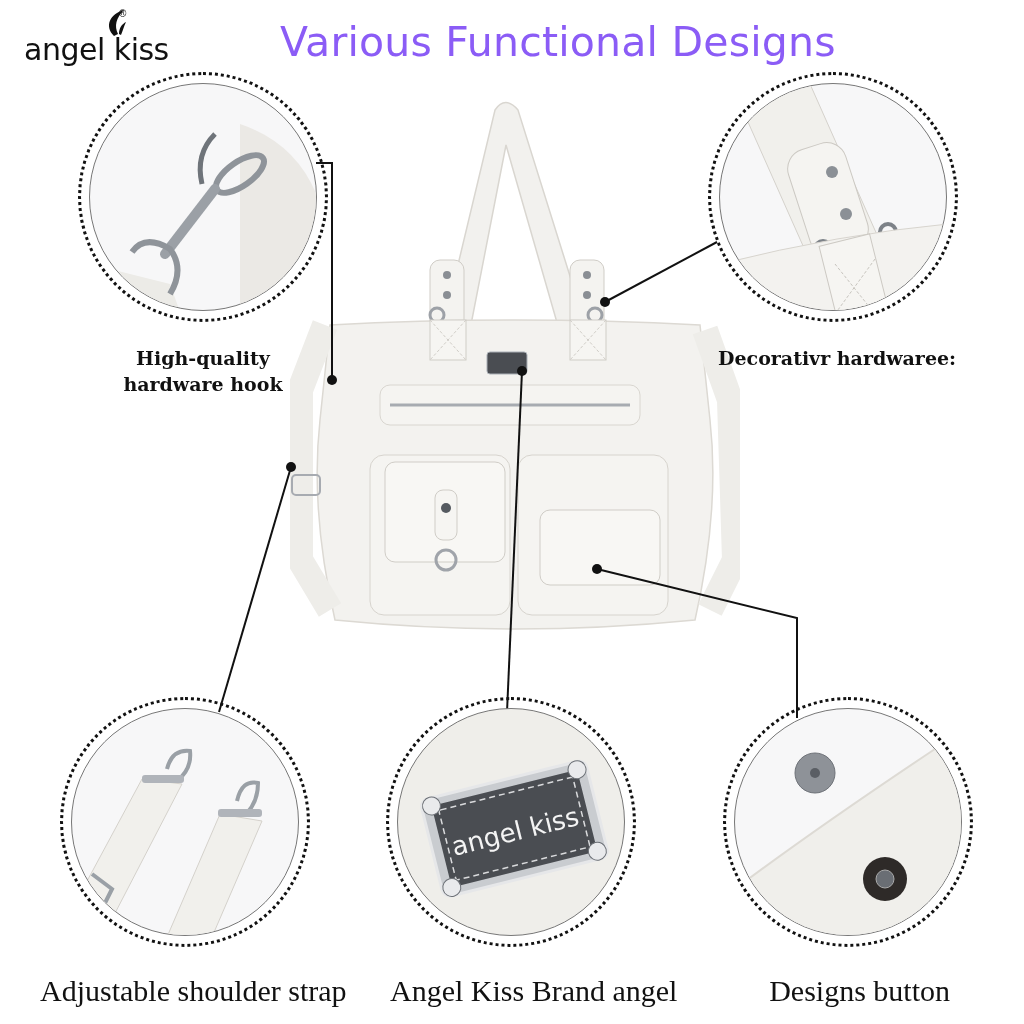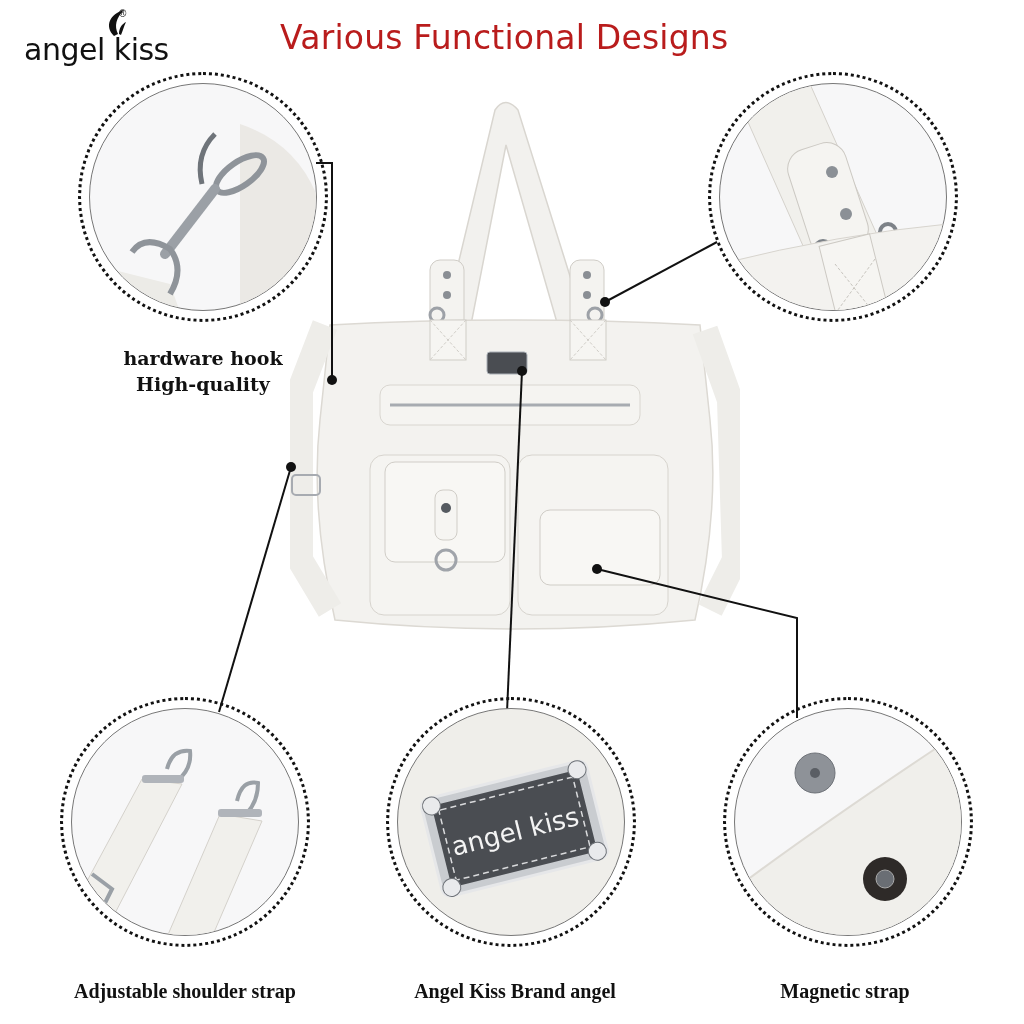--- a/index.html
+++ b/index.html
@@ -3,27 +3,27 @@
   <meta charset="utf-8">
   <style>
     * { box-sizing: border-box; margin: 0; padding: 0; }
     html, body { width: 1024px; height: 1024px; background: #ffffff; overflow: hidden; }
     body { position: relative; font-family: "Liberation Sans", sans-serif; color: #111; }
 
     .logo { position: absolute; left: 24px; top: 8px; width: 160px; height: 60px; }
     .logo-text { position: absolute; left: 0; top: 24px; font-family: "DejaVu Sans", sans-serif; font-size: 30px; letter-spacing: -0.5px; color: #111; }
     .logo-reg { position: absolute; left: 95px; top: 0; font-size: 10px; }
 
-    .title { position: absolute; left: 280px; top: 18px; font-family: "DejaVu Sans", sans-serif; font-size: 33px; font-weight: normal; color: #b91c1c; letter-spacing: 0.2px; }
+    .title { position: absolute; left: 280px; top: 18px; font-family: "DejaVu Sans", sans-serif; font-size: 41px; font-weight: normal; color: #8b5cf6; letter-spacing: 0.2px; }
 
     .circle { position: absolute; width: 250px; height: 250px; border-radius: 50%; border: 3px dotted #111; }
     .circle-inner { position: absolute; left: 8px; top: 8px; width: 228px; height: 228px; border-radius: 50%; border: 1px solid #777; overflow: hidden; background: #f7f7f8; }
 
     .caption { position: absolute; font-family: "DejaVu Serif", "Liberation Serif", serif; font-size: 19px; font-weight: bold; color: #111; line-height: 26px; text-align: center; white-space: nowrap; }
-    .caption-bottom { font-family: "Liberation Serif", serif; font-weight: bold; font-size: 20px; }
+    .caption-bottom { font-family: "Liberation Serif", serif; font-weight: normal; font-size: 30px; text-align: right; }
 
     .svg-layer { position: absolute; left: 0; top: 0; width: 1024px; height: 1024px; pointer-events: none; }
     .bag { position: absolute; left: 290px; top: 90px; width: 450px; height: 560px; }
   </style>
 </head>
 <body>
 
 <div class="logo">
   <svg width="40" height="30" style="position:absolute;left:76px;top:0">
     <path d="M14 28 C 4 18, 10 6, 24 2 C 16 10, 14 18, 18 26 Z" fill="#111"></path>
@@ -98,40 +98,41 @@
       <path d="M150 40 Q 210 60 230 120 L 230 228 L 150 228 Z" fill="#ebe9e5"></path>
       <path d="M0 180 L 80 200 L 90 228 L 0 228 Z" fill="#ecebe7"></path>
       <ellipse cx="150" cy="90" rx="28" ry="12" transform="rotate(-35 150 90)" fill="none" stroke="#8f949a" stroke-width="6"></ellipse>
       <path d="M125 105 L 75 170" stroke="#9ba0a6" stroke-width="10" stroke-linecap="round"></path>
       <path d="M125 50 Q 105 70 112 100" fill="none" stroke="#6f747a" stroke-width="5"></path>
       <path d="M42 168 Q 55 150 80 165 Q 95 185 80 210" fill="none" stroke="#8f949a" stroke-width="6"></path>
     </svg>
   </div>
 </div>
 <div class="caption" style="left:118px; top:345px; width:170px;">
+  <div>High-quality</div>
   <div>hardware hook</div>
-  <div>High-quality</div>
 </div>
 
 <div class="circle" style="left:708px; top:72px;">
   <div class="circle-inner">
     <svg width="228" height="228">
       <path d="M20 20 L 90 0 L 170 180 L 100 200 Z" fill="#f1f0ec" stroke="#d4d1cb"></path>
       <rect x="78" y="60" width="60" height="110" rx="20" transform="rotate(-18 108 115)" fill="#f5f4f1" stroke="#ccc9c3"></rect>
       <circle cx="112" cy="88" r="6" fill="#8b9096"></circle>
       <circle cx="126" cy="130" r="6" fill="#8b9096"></circle>
       <circle cx="103" cy="165" r="8" fill="none" stroke="#7d8288" stroke-width="4"></circle>
       <circle cx="168" cy="148" r="8" fill="none" stroke="#7d8288" stroke-width="4"></circle>
       <path d="M0 180 Q 120 150 228 140 L 228 228 L 0 228 Z" fill="#f3f2ef" stroke="#d7d4ce"></path>
       <rect x="108" y="155" width="52" height="80" transform="rotate(-14 134 195)" fill="#f6f5f2" stroke="#ccc9c3"></rect>
       <path d="M115 180 L 155 230 M155 175 L 115 230" stroke="#c6c3bd" stroke-dasharray="3 2"></path>
     </svg>
   </div>
 </div>
 <div class="caption" style="left:718px; top:345px; width:220px;">
+  <div>Decorativr hardwaree:</div>
 </div>
 
 <div class="circle" style="left:60px; top:697px;">
   <div class="circle-inner">
     <svg width="228" height="228">
       <path d="M70 70 L 110 75 L 40 210 L 0 200 Z" fill="#f1f0ec" stroke="#d4d1cb"></path>
       <path d="M148 105 L 190 112 L 140 228 L 95 228 Z" fill="#f1f0ec" stroke="#d4d1cb"></path>
       <path d="M95 60 Q 100 40 118 42 Q 120 60 105 72" fill="none" stroke="#9aa0a6" stroke-width="4"></path>
       <path d="M165 92 Q 170 70 186 74 Q 186 92 175 104" fill="none" stroke="#9aa0a6" stroke-width="4"></path>
       <rect x="70" y="66" width="42" height="8" rx="3" fill="#b0b4ba"></rect>
@@ -165,13 +166,13 @@
     <svg width="228" height="228">
       <path d="M0 180 Q 80 120 200 40 L 228 40 L 228 228 L 0 228 Z" fill="#f0efeb"></path>
       <path d="M0 180 Q 80 120 200 40" fill="none" stroke="#dddad4" stroke-width="2"></path>
       <circle cx="80" cy="64" r="20" fill="#8e9298" stroke="#6e7278"></circle>
       <circle cx="80" cy="64" r="5" fill="#5a5e64"></circle>
       <circle cx="150" cy="170" r="22" fill="#2e2a28"></circle>
       <circle cx="150" cy="170" r="9" fill="#6a6e74" stroke="#aaa"></circle>
     </svg>
   </div>
 </div>
-<div class="caption caption-bottom" style="left:740px; top:978px; width:210px;">Magnetic strap</div>
+<div class="caption caption-bottom" style="left:740px; top:978px; width:210px;">Designs button</div>
 
 </body></html>

